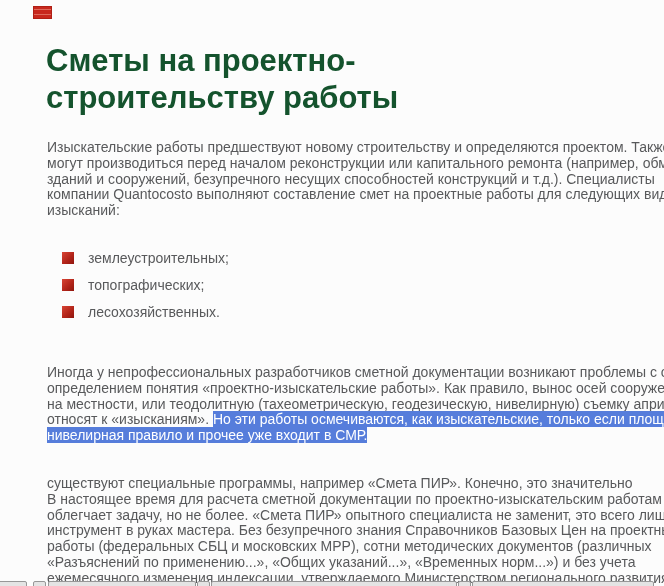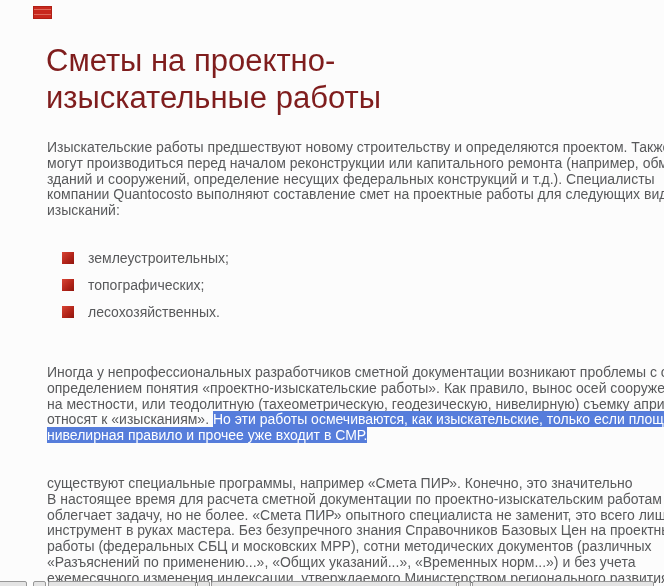--- a/index.html
+++ b/index.html
@@ -9,21 +9,21 @@
     font-family:"Liberation Sans", sans-serif;
     position:relative; overflow:hidden;
   }
   .flag-icon {
     position:absolute; left:33px; top:6px; width:17px; height:11px;
     background:repeating-linear-gradient(180deg,#c8281e 0 2px,#de6a5c 2px 3px,#c8281e 3px 5px);
     border:1px solid #b01f15;
   }
   .title {
     position:absolute; left:46px; top:42px;
-    font-size:31px; font-weight:normal; color:#7f1d1d;
+    font-size:31px; font-weight:bold; color:#14532d;
     line-height:37px; white-space:nowrap;
   }
   .para {
     position:absolute; left:47px; right:10px;
     color:#58595b; font-size:14px; line-height:15.8px;
   }
   .p1 { top:140px; }
   .p2 { top:365px; }
   .p3 { top:476px; }
   .line { height:15.8px; white-space:nowrap; }
@@ -48,27 +48,27 @@
   .cb6 { left:458px; width:13px; }
   .cb7 { left:472px; width:182px; }
 </style>
 </head>
 <body>
 
 <div class="flag-icon"></div>
 
 <div class="title">
   <div>Сметы на проектно-</div>
-  <div>изыскательные работы</div>
+  <div>строительству работы</div>
 </div>
 
 <div class="para p1">
     <div class="line"><span class="seg">Изыскательские работы предшествуют новому строительству и определяются проектом. Также они</span></div>
     <div class="line"><span class="seg">могут производиться перед началом реконструкции или капитального ремонта (например, обмер</span></div>
-    <div class="line"><span class="seg">зданий и сооружений, определение несущих федеральных конструкций и т.д.). Специалисты</span></div>
+    <div class="line"><span class="seg">зданий и сооружений, безупречного несущих способностей конструкций и т.д.). Специалисты</span></div>
     <div class="line"><span class="seg">компании Quantocosto выполняют составление смет на проектные работы для следующих видов</span></div>
     <div class="line"><span class="seg">изысканий:</span></div>
   </div>
 
 <div class="bullets">
     <div class="bullet-row">
       <span class="bullet-sq"></span>
       <span class="bullet-label">землеустроительных;</span>
     </div>
     <div class="bullet-row">

